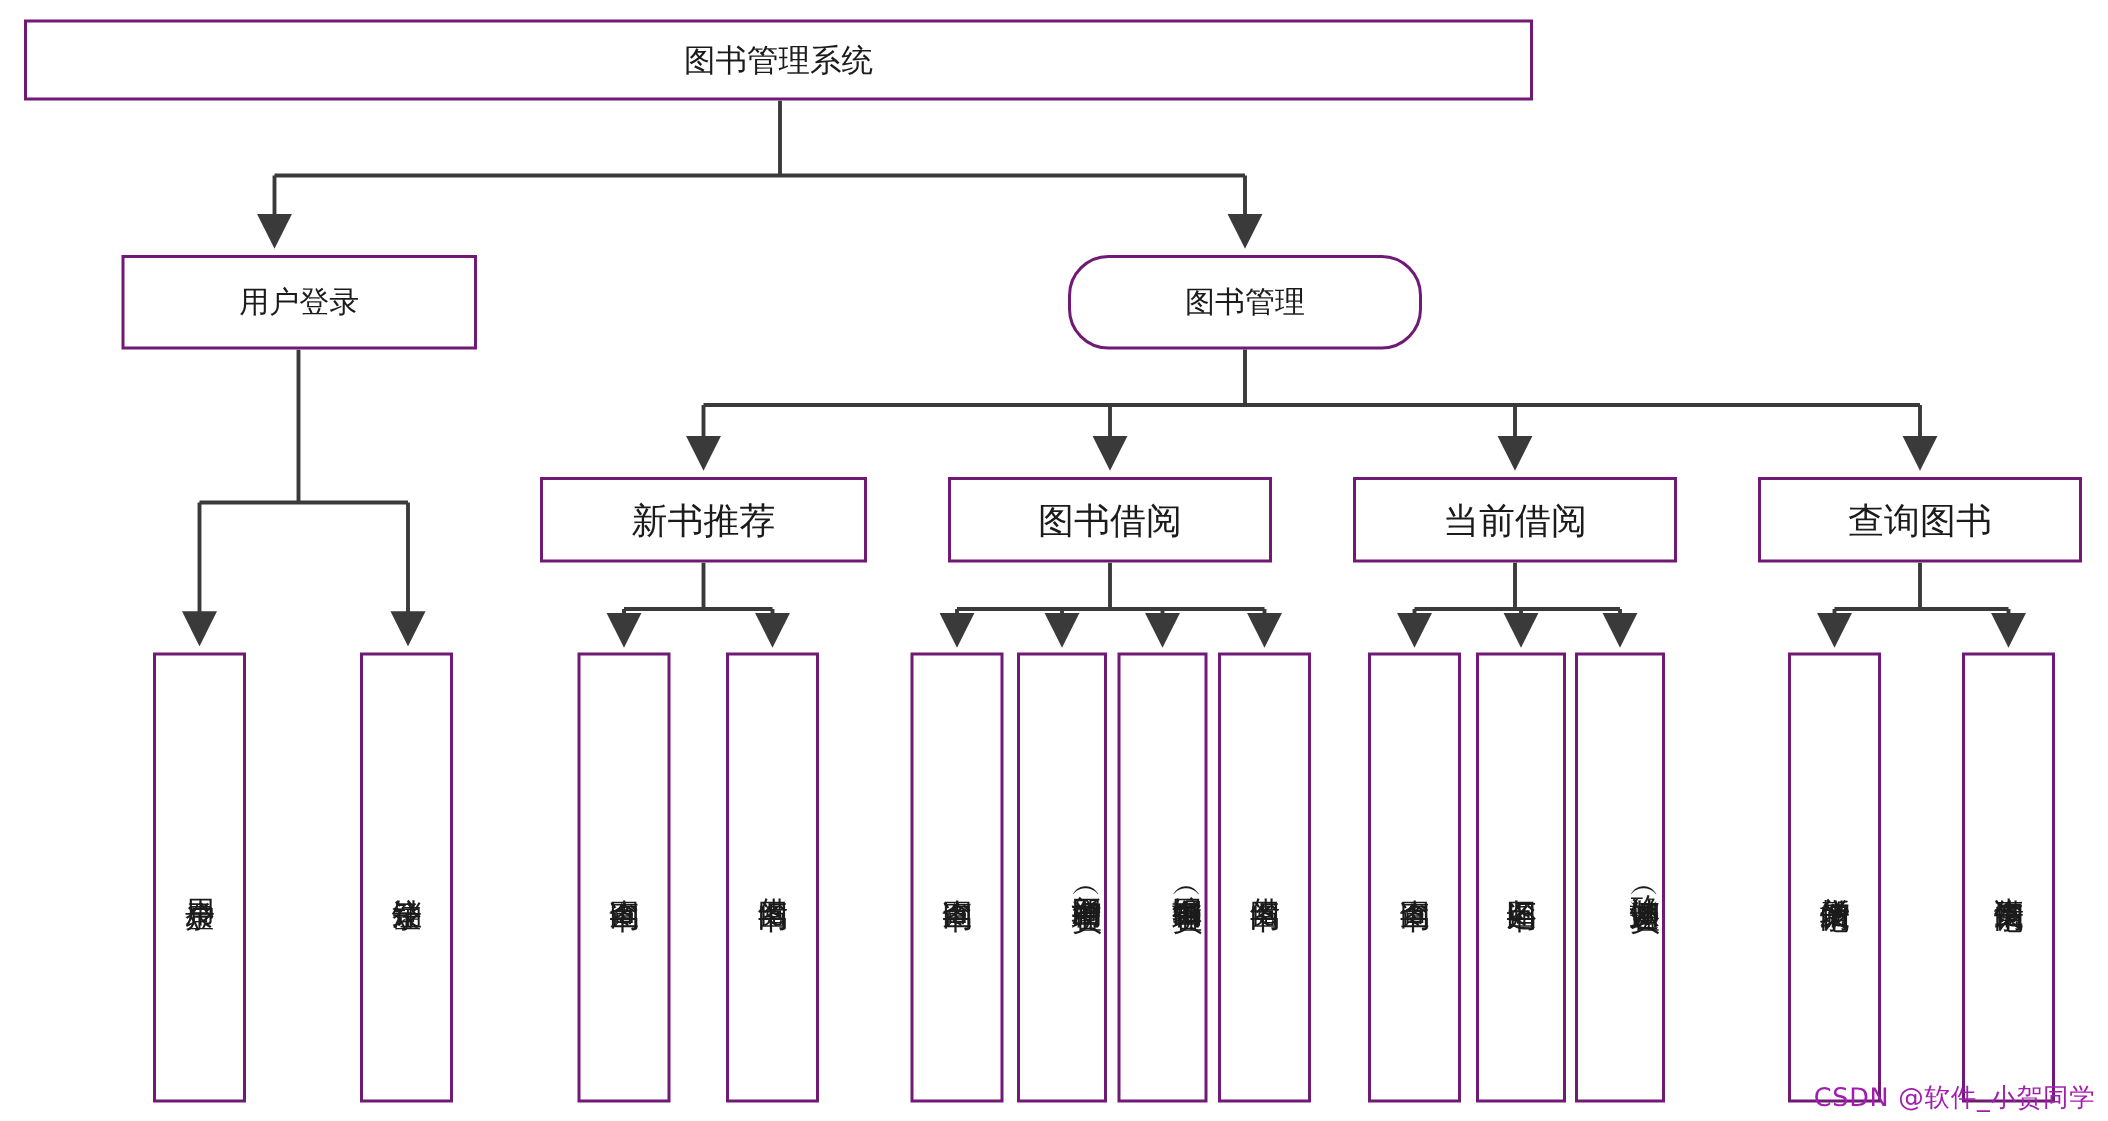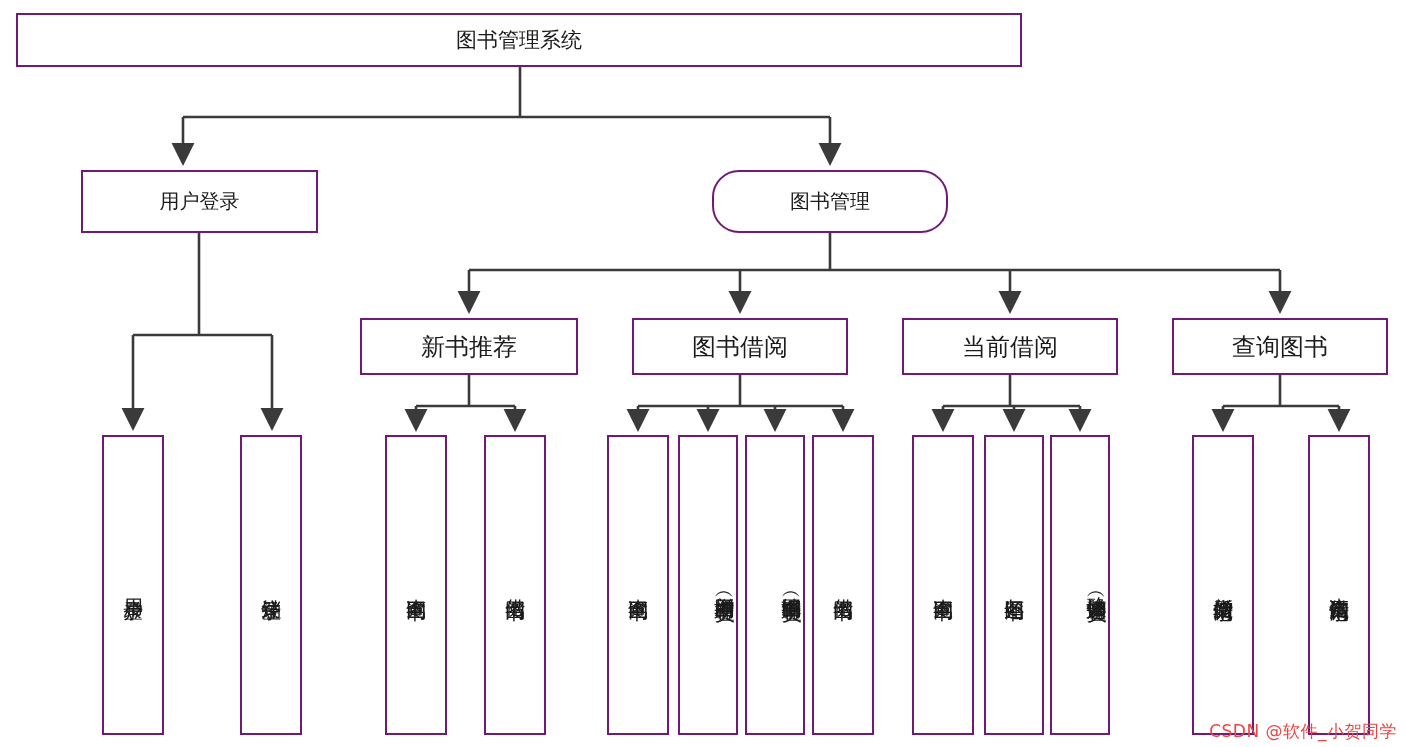--- a/index.html
+++ b/index.html
@@ -62,21 +62,21 @@
   }
   .node.leaf .label {
     white-space: normal;
     text-align: center;
   }
   #watermark {
     position: absolute;
     right: 8px;
     bottom: 4px;
     font-size: 17px;
-    color: #ef4444;
+    color: #a21caf;
     letter-spacing: 0.5px;
     white-space: nowrap;
   }
 </style>
 </head>
 <body>
 
 <div id="diagram">
 
   <svg id="edges" viewBox="0 0 1405 747" width="1405" height="747" xmlns="http://www.w3.org/2000/svg">

